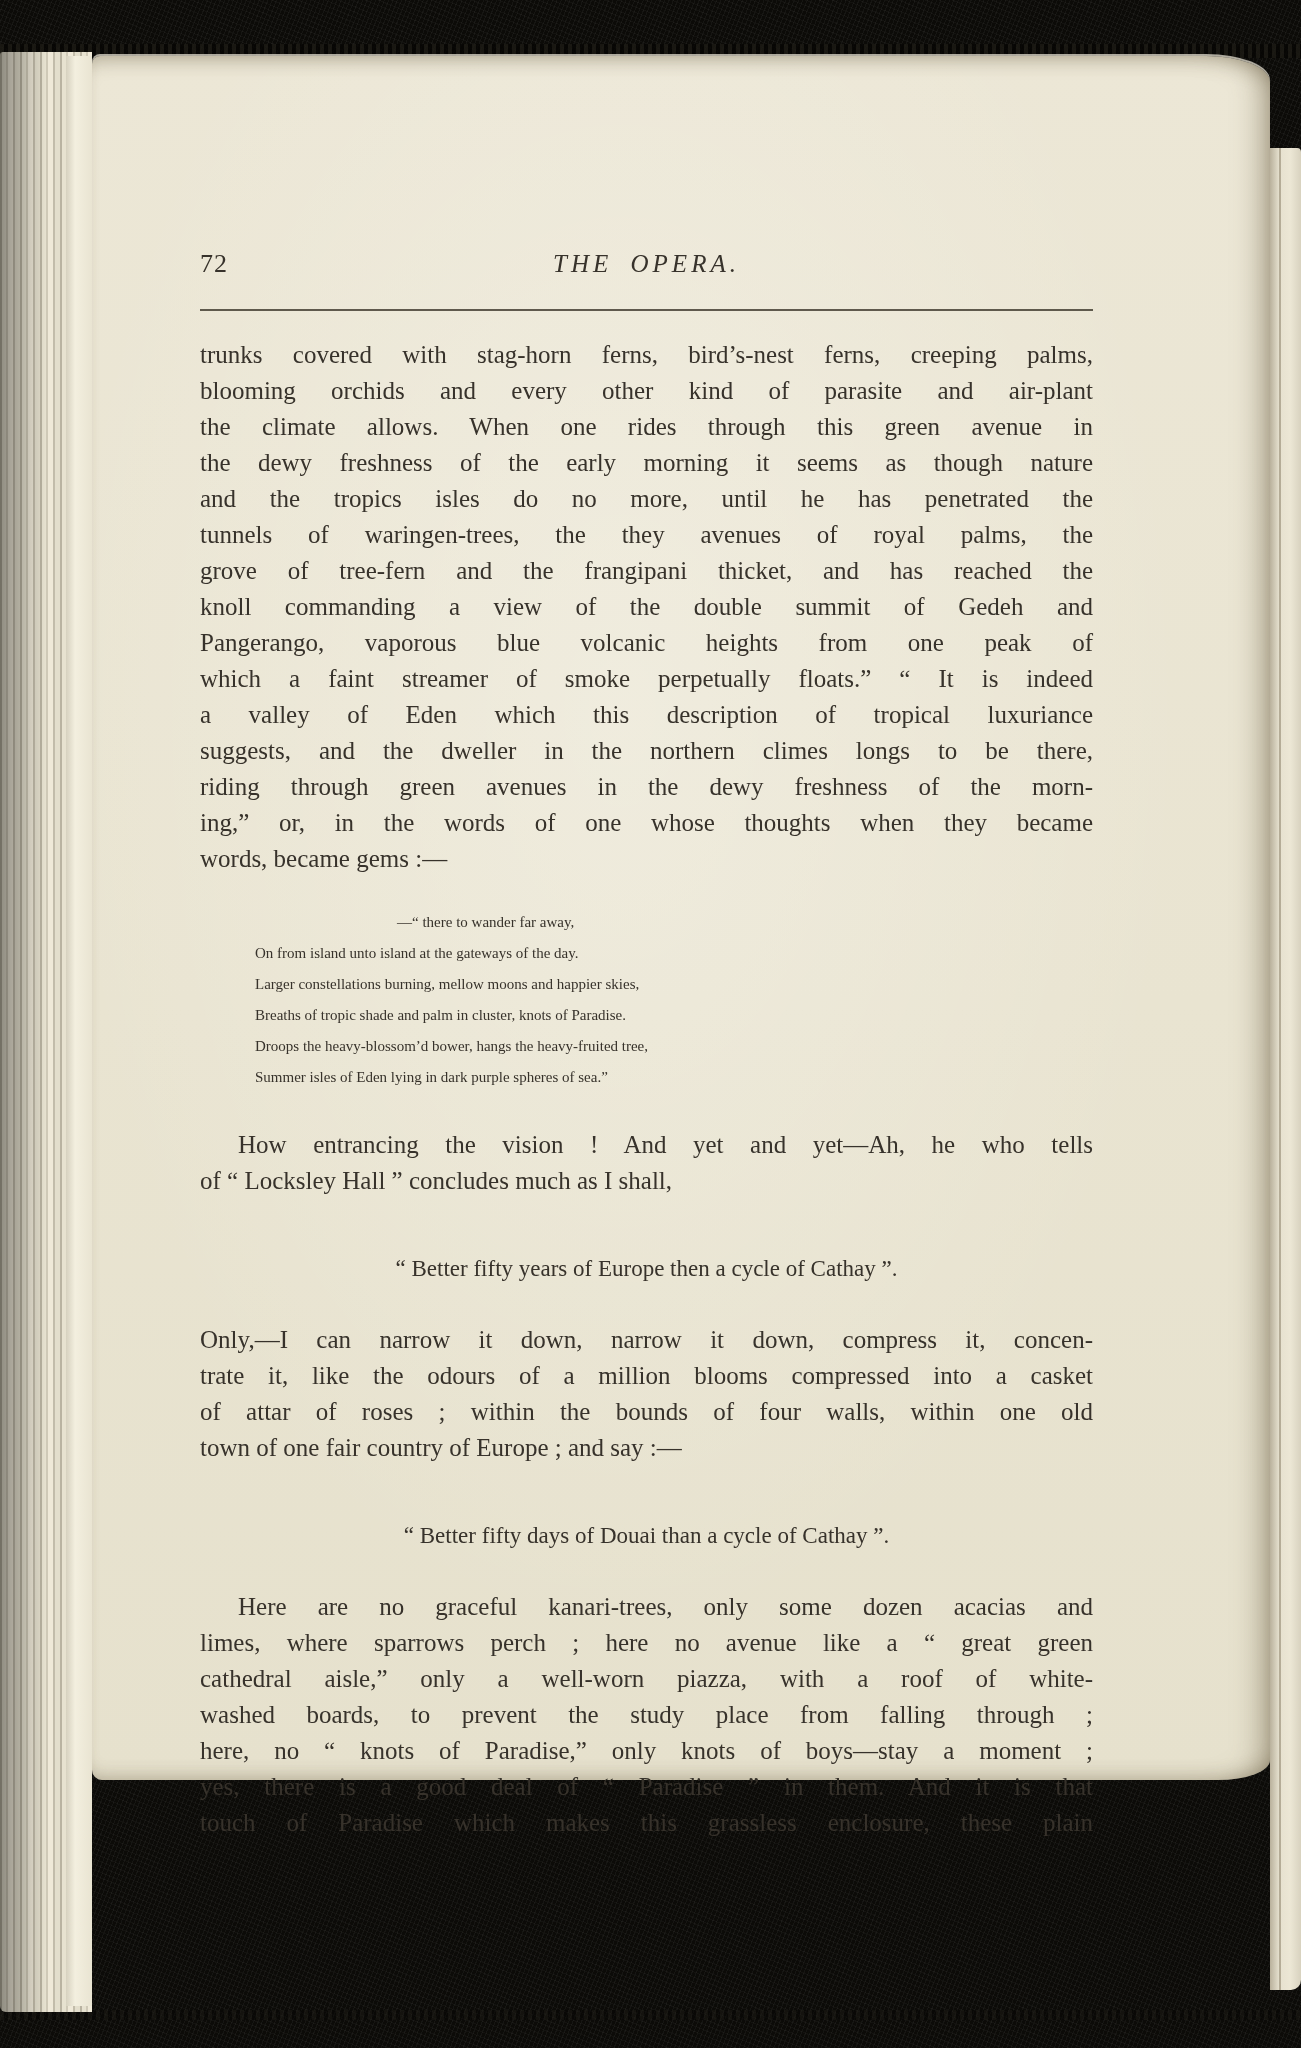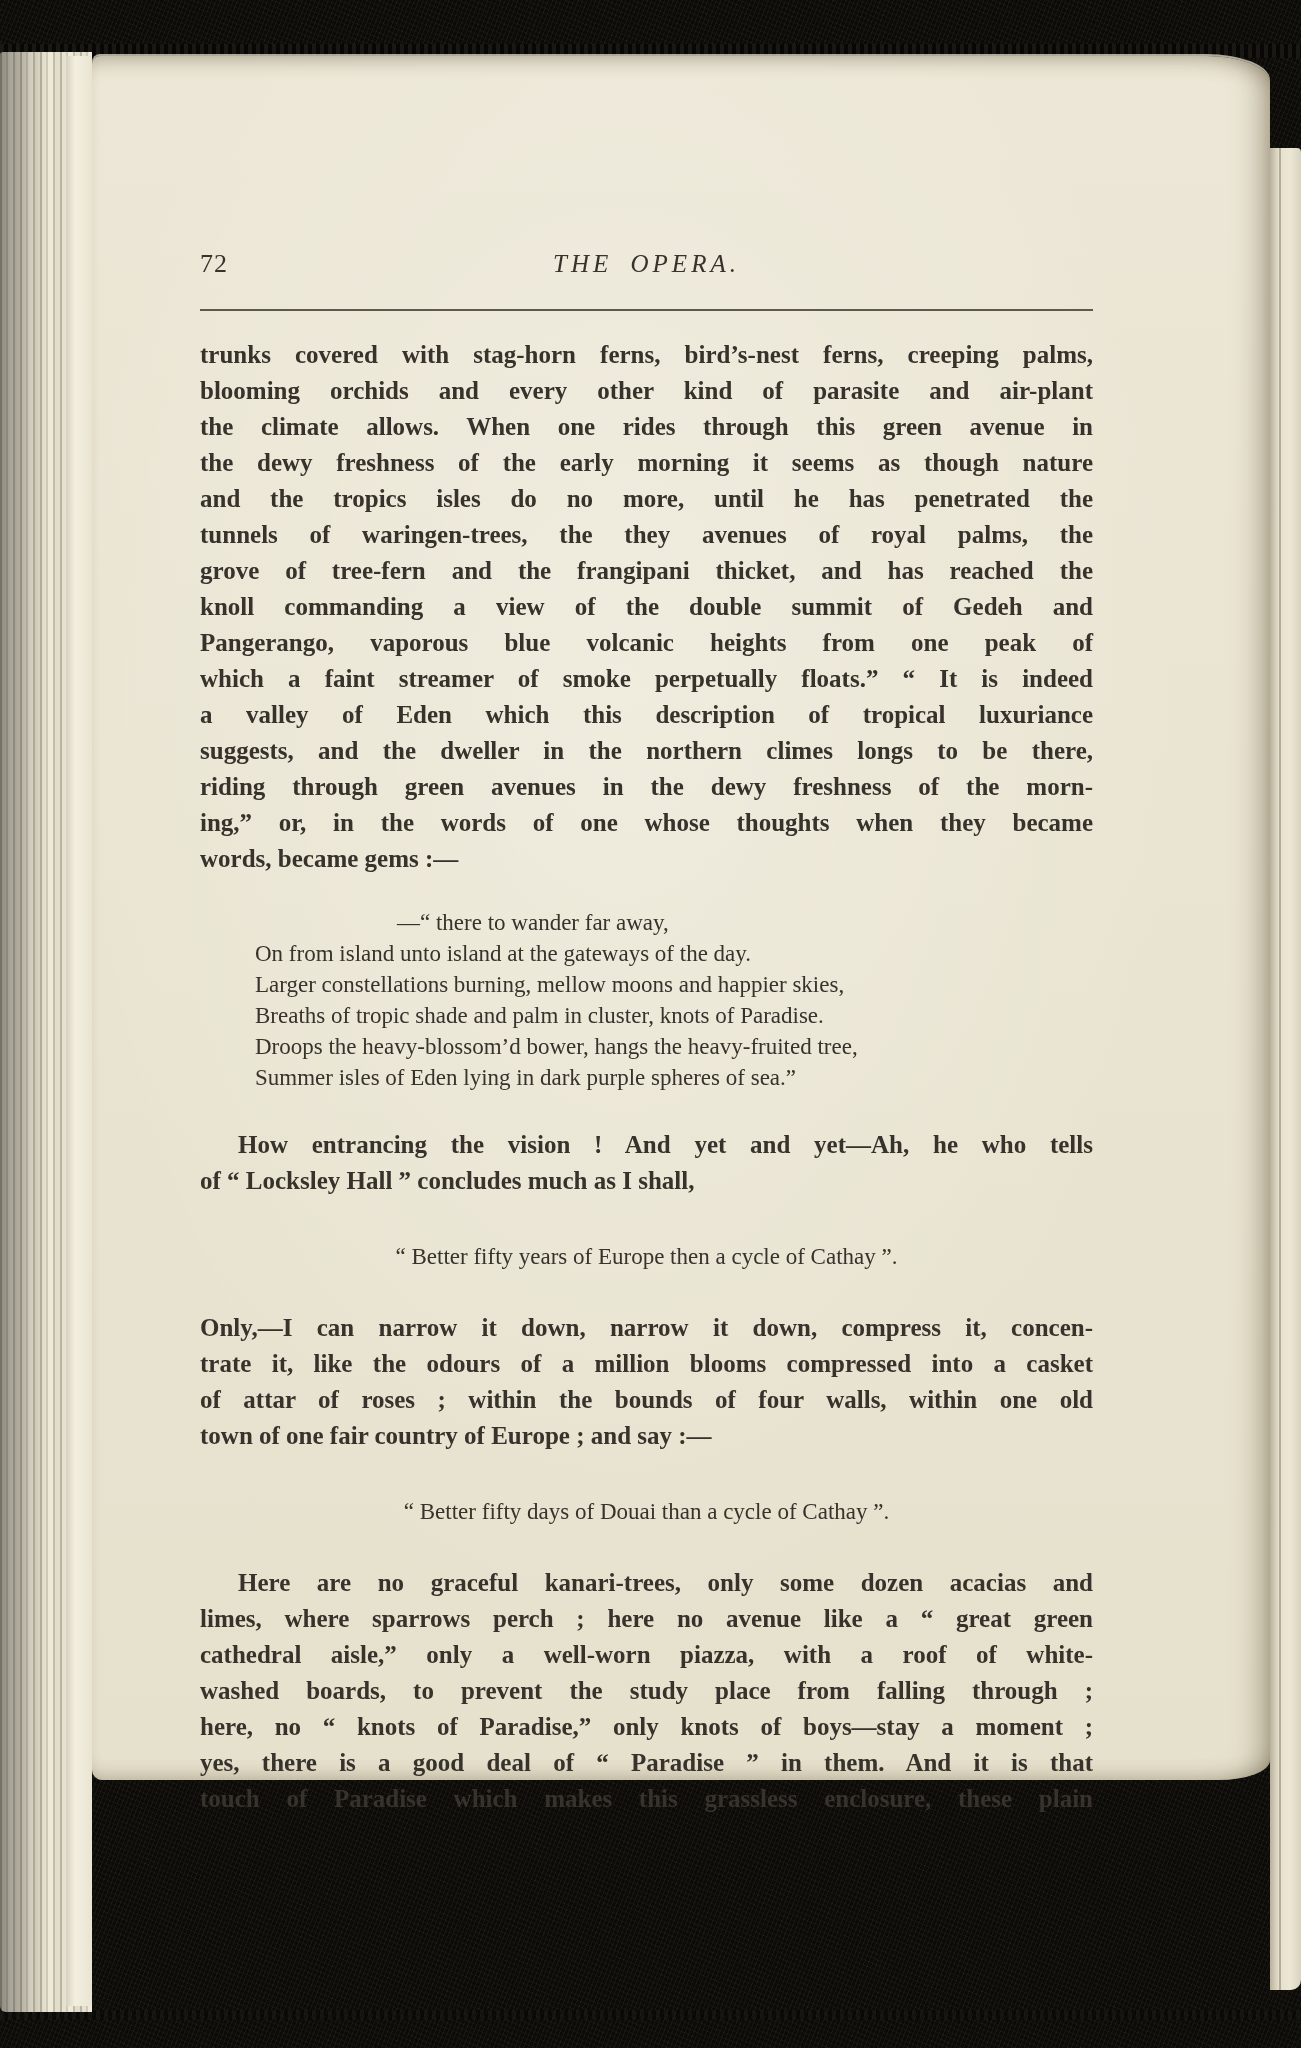--- a/index.html
+++ b/index.html
@@ -71,32 +71,32 @@
     font-size:26px;line-height:32px;
   }
   .page-number{justify-self:start;letter-spacing:1px;}
   .running-title{
     justify-self:center;letter-spacing:4px;word-spacing:8px;font-size:25px;font-style:italic;
   }
   .header-rule{
     margin:29px 0 0 0;border:none;height:2px;background:#453f34;opacity:.85;
   }
   .body-text{font-size:25px;line-height:36px;}
-  .para{margin:26px 0 0 0;font-weight:bold;}
+  .para{margin:26px 0 0 0;}
   .para .line{text-align:justify;text-align-last:justify;white-space:normal;}
   .para .line:last-child{text-align-last:auto;}
   .para.cont .line:last-child{text-align-last:justify;}
   .para.indented .line:first-child{text-indent:38px;}
-  .verse{margin:30px 0 34px 55px;font-size:23px;line-height:31px;font-family:Liberation Serif, serif;}
+  .verse{margin:30px 0 34px 55px;font-size:15px;line-height:31px;font-family:Liberation Serif, serif;}
   .verse .line{text-align:left;}
   .verse .line:first-child{padding-left:142px;}
   .quote-line{
     margin:42px 0 38px 0;text-align:center;font-size:23px;line-height:30px;
   }
-  .para + .quote-line{margin-top:43px;}
+  .para + .quote-line{margin-top:55px;}
 </style>
 </head>
 <body>
 
 <div class="cover"></div>
 <div class="cover-seam"></div>
 <div class="cover-seam bottom"></div>
 <div class="page-stack"></div>
 <div class="right-edge"></div>
 

